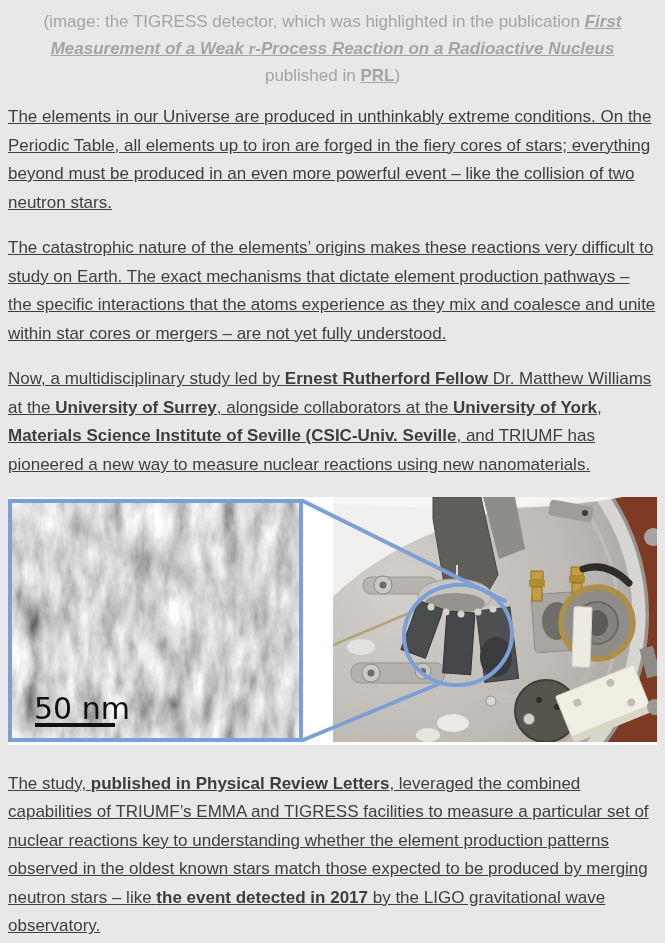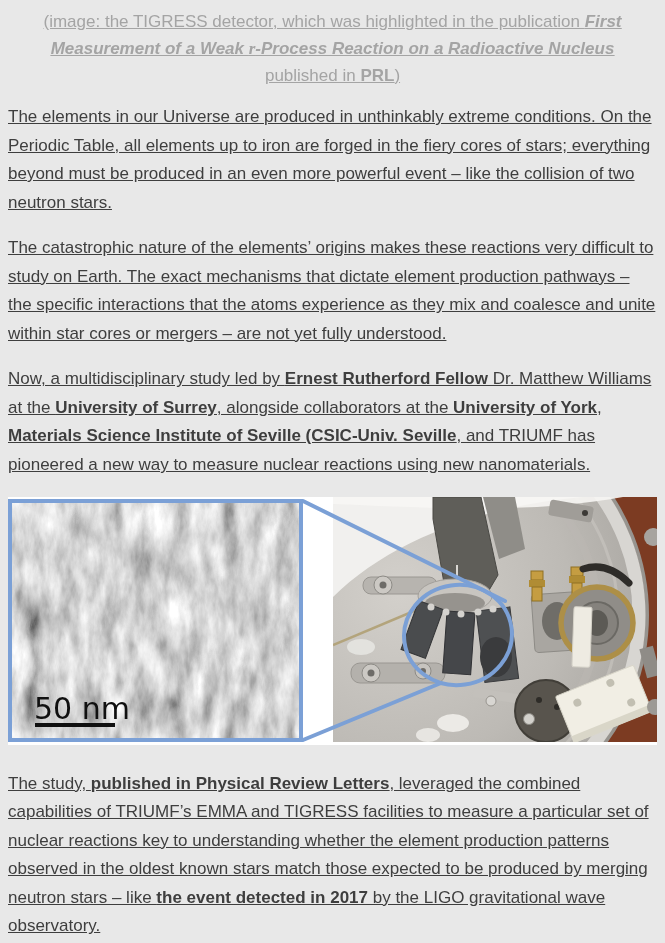--- a/index.html
+++ b/index.html
@@ -6,21 +6,21 @@
   body{
     width:665px;height:943px;overflow:hidden;
     background:#e8e8e8;
     font-family:"Liberation Sans",sans-serif;
     font-size:17px;line-height:1.68;color:#3e3e3e;
     -webkit-font-smoothing:antialiased;
   }
   .content{padding:0 9px 0 8px;text-decoration:underline;}
   .caption{
     text-align:center;color:#a4a4a4;
-    margin:8px 12px 14px;line-height:27px;text-decoration:underline;
+    margin:8px 12px 14px;line-height:27px;
   }
   .caption a{color:inherit;}
   p.para{margin:0 0 17px;}
   a.lnk{font-weight:bold;text-decoration:underline;color:inherit;cursor:pointer;}
   .it{font-style:italic;}
   .serif-it{font-family:"Liberation Serif",serif;font-style:italic;}
   .figure{margin:0 0 25px 8px;width:649px;height:248px;}
   .figure svg{display:block;}
 </style>
 </head>

